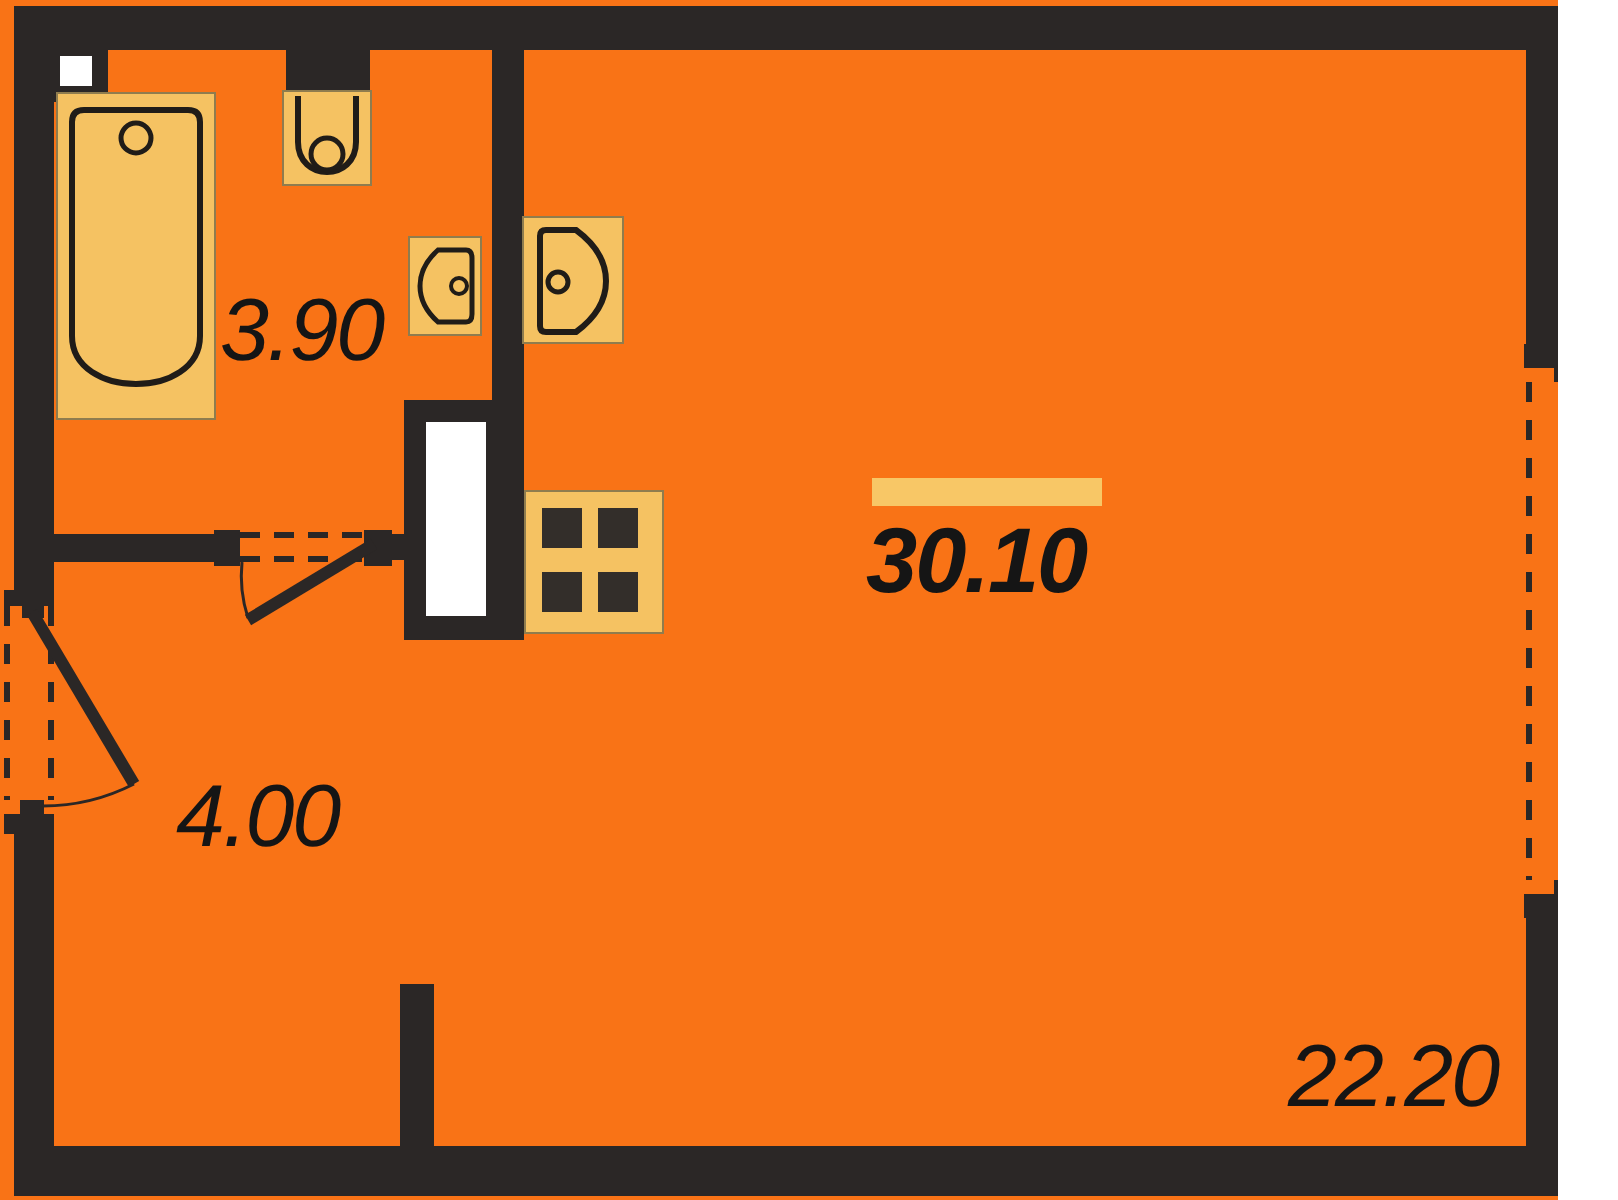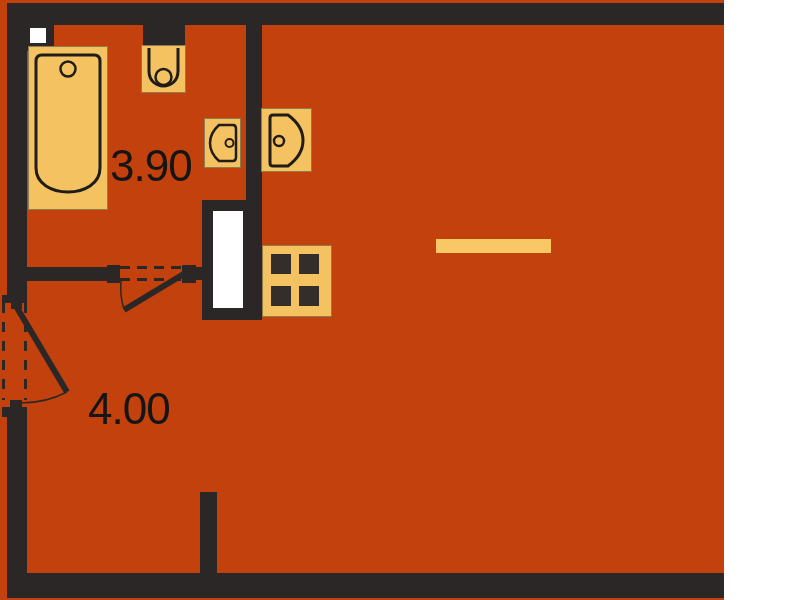--- a/index.html
+++ b/index.html
@@ -1,18 +1,19 @@
 <!DOCTYPE html>
 <html style="--wall: #2b2726; --fixture-fill: #f5c262; --fixture-edge: #8f7c4e; --stroke: #201c18; --burner: #332e2a; --accent: #f8c766; --text: #151515; --glass: #4a4a4a;"><head>
 <meta charset="utf-8">
 <style>
   html,body{margin:0;padding:0;background:#ffffff;}
   #plan{
-    position:relative;width:724px;height:600px;background:#c2410c;overflow:hidden;
+    position:relative;width:779px;height:600px;background:#f97316;overflow:hidden;
     font-family:"Liberation Sans", sans-serif;
+    font-style:italic;
   }
   .wall{position:absolute;background:var(--wall);}
   .dash-v{position:absolute;width:3px;
     background:repeating-linear-gradient(to bottom,var(--wall) 0 10px,transparent 10px 19px);}
   .dash-h{position:absolute;height:3px;
     background:repeating-linear-gradient(to right,var(--wall) 0 10px,transparent 10px 17px);}
   .solid-line-v{position:absolute;background:var(--glass);}
   .fixture{position:absolute;background:var(--fixture-fill);border:1.5px solid var(--fixture-edge);box-sizing:border-box;}
   .burner{position:absolute;width:20px;height:20px;background:var(--burner);}
   .inner-white{position:absolute;background:#ffffff;}
@@ -94,14 +95,16 @@
     <line x1="187" y1="272" x2="124" y2="310" stroke="#2b2726" stroke-width="6"></line>
     <path d="M 121 281 A 68 68 0 0 0 124 309" fill="none" stroke="#2b2726" stroke-width="1.5"></path>
 
     <line x1="16" y1="306" x2="67" y2="392" stroke="#2b2726" stroke-width="6"></line>
     <path d="M 67 392 A 100 100 0 0 1 21 403" fill="none" stroke="#2b2726" stroke-width="1.5"></path>
   </svg>
 
   <div class="area-label" style="left:110px;top:144px;">3.90</div>
   <div class="area-label" style="left:88px;top:387px;">4.00</div>
   <div class="accent-bar" style="left:436px;top:239px;width:115px;height:14px;"></div>
+  <div class="area-label big" style="left:433px;top:257px;">30.10</div>
+  <div class="area-label" style="left:644px;top:517px;">22.20</div>
 
 </div>
 
 </body></html>

